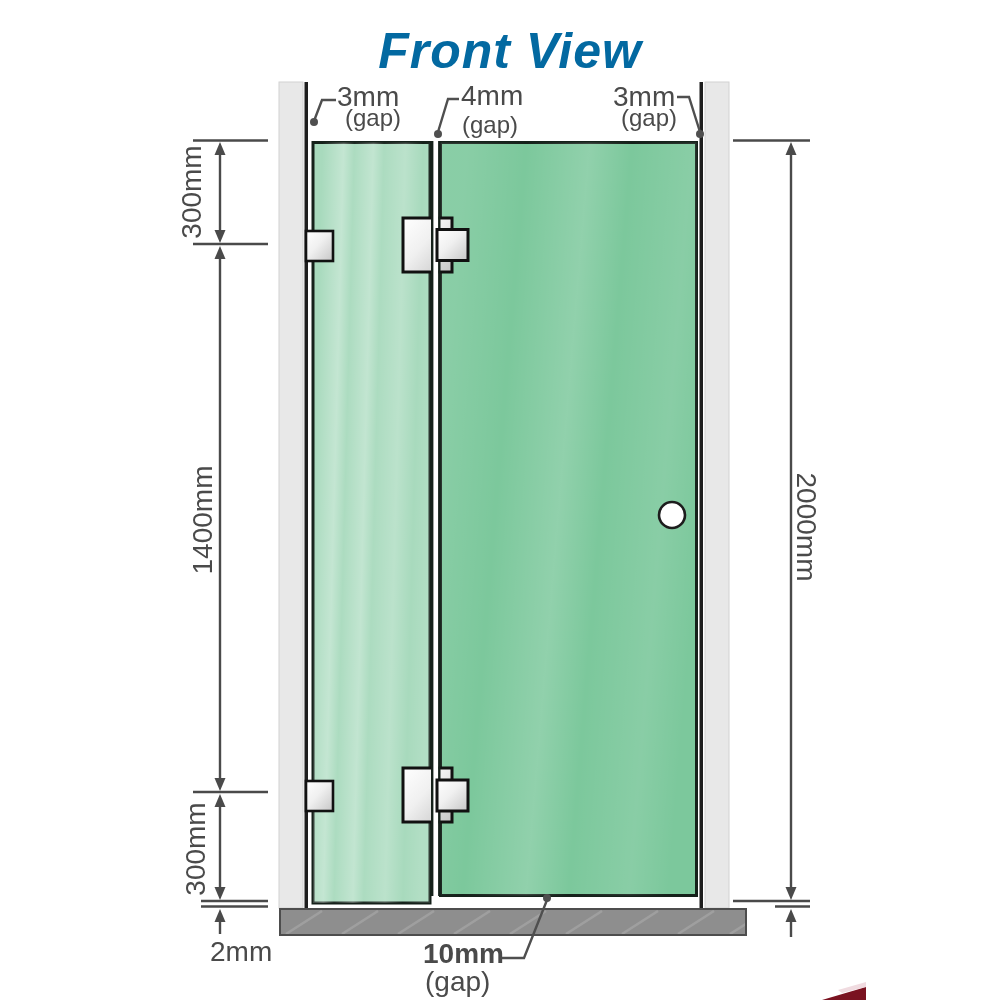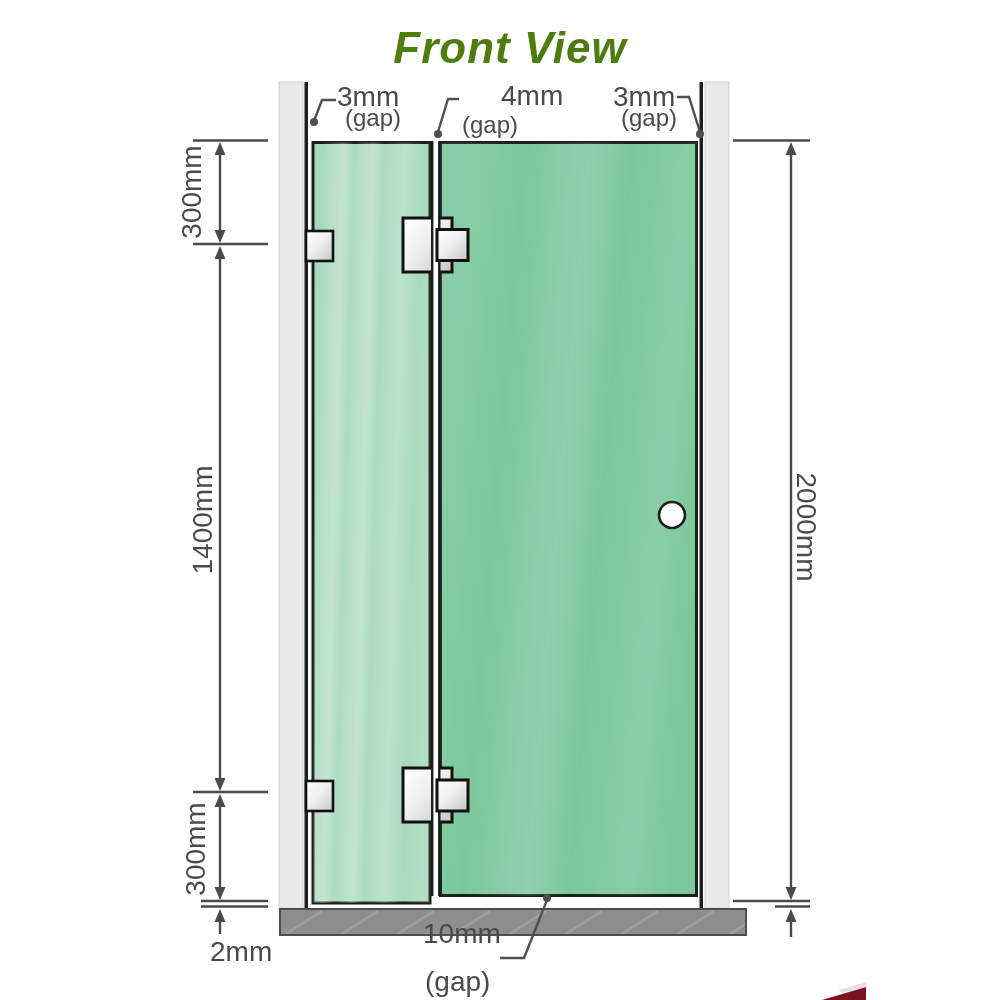--- a/index.html
+++ b/index.html
@@ -1,20 +1,20 @@
 <!DOCTYPE html>
 <html><head>
 <meta charset="utf-8">
 <style>
   html,body{margin:0;padding:0;background:#fff;}
   .canvas{position:relative;width:1000px;height:1000px;background:#fff;overflow:hidden;
           font-family:"Liberation Sans", sans-serif;}
   .canvas svg{position:absolute;left:0;top:0;}
   .txt{position:absolute;color:#4a4a4a;line-height:1;white-space:nowrap;}
-  .title{font-size:44px;font-weight:bold;font-style:italic;color:#4d7c0f;letter-spacing:1px;
+  .title{font-size:50px;font-weight:bold;font-style:italic;color:#0369a1;letter-spacing:1px;
          width:460px;left:280px;top:26px;text-align:center;}
   .lab{font-size:28px;}
   .gapLab{font-size:24px;}
   .rot{transform:translate(-50%,-50%) rotate(-90deg);}
   .rotCW{transform:translate(-50%,-50%) rotate(90deg);}
 </style>
 </head>
 <body>
 
 <div class="canvas">
@@ -144,27 +144,27 @@
     <polygon points="822,1000 866,987 866,1000" fill="#7a1220"></polygon>
     <polygon points="838,990 866,982 866,987 842,993" fill="#e3bec6" opacity="0.55"></polygon>
   </g>
 </svg>
 
 <div class="txt title">Front View</div>
 
 <div class="txt lab" style="left:337px;top:83px;">3mm</div>
 <div class="txt gapLab" style="left:345px;top:106px;">(gap)</div>
 
-<div class="txt lab" style="left:461px;top:82px;margin-left:40px;">4mm</div>
+<div class="txt lab" style="left:461px;top:82px;">4mm</div>
 <div class="txt gapLab" style="left:462px;top:113px;">(gap)</div>
 
 <div class="txt lab" style="left:613px;top:83px;">3mm</div>
 <div class="txt gapLab" style="left:621px;top:106px;">(gap)</div>
 
-<div class="txt lab" style="left:423px;top:920px;">10mm</div>
+<div class="txt lab" style="left:423px;top:940px;font-weight:bold;">10mm</div>
 <div class="txt lab" style="left:425px;top:968px;">(gap)</div>
 
 <div class="txt lab rot" style="left:192px;top:192px;">300mm</div>
 <div class="txt lab rot" style="left:203px;top:520px;">1400mm</div>
 <div class="txt lab rot" style="left:196px;top:849px;">300mm</div>
 <div class="txt lab" style="left:210px;top:938px;">2mm</div>
 <div class="txt lab rotCW" style="left:806px;top:527px;">2000mm</div>
 
 </div>
 

